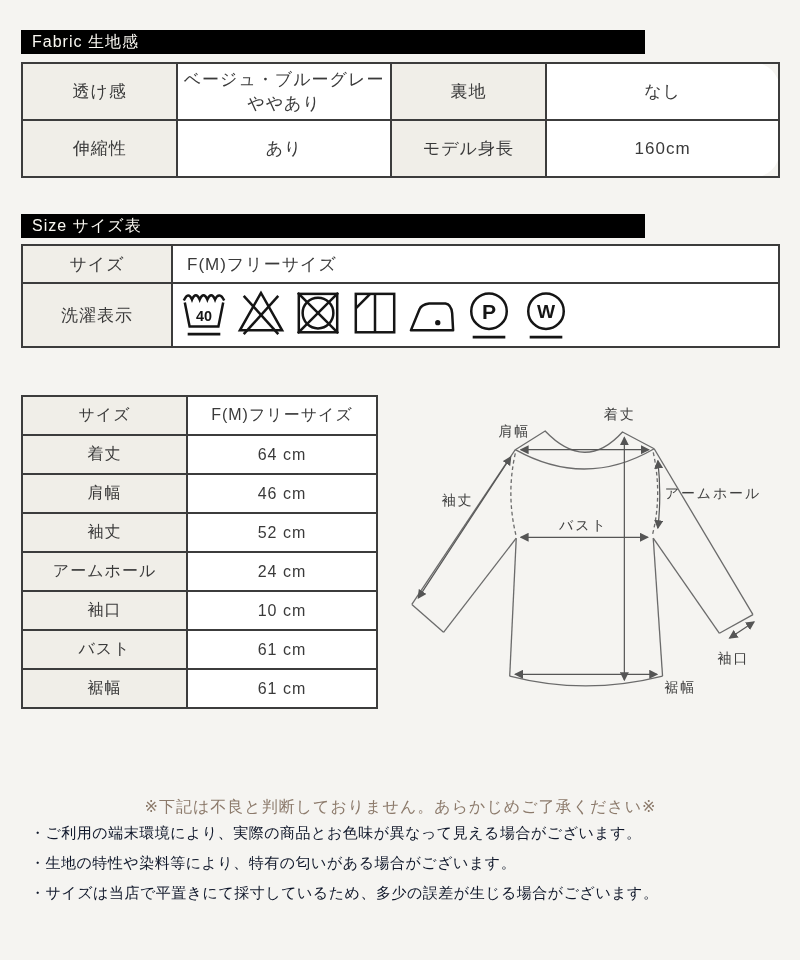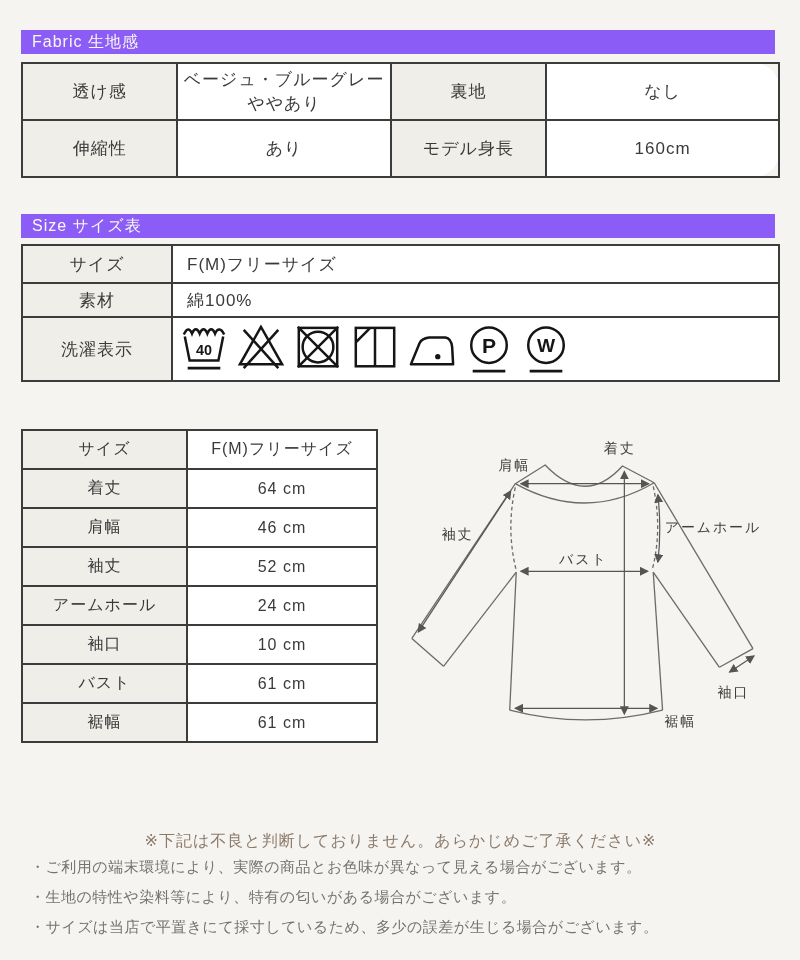--- a/index.html
+++ b/index.html
@@ -7,22 +7,22 @@
   body {
     background:#f5f4f1;
     font-family:"Liberation Sans","DejaVu Sans",sans-serif;
     color:#3a3a3a;
     overflow:hidden;
   }
   .page { padding:30px 20px 0 21px; }
 
   
   .section-bar {
-    width:754px; height:24px; line-height:24px;
-    background:#8b5cf6; color:#faf8f2;
+    width:624px; height:24px; line-height:24px;
+    background:#000000; color:#faf8f2;
     font-size:16px; letter-spacing:1px;
     padding-left:11px;
   }
 
   
   table { border-collapse:collapse; background:#ffffff; table-layout:fixed; }
   td {
     border:2px solid #3c3c3c;
     font-size:17px; color:#3a3a3a;
     text-align:center; vertical-align:middle;
@@ -63,21 +63,21 @@
     font-size:15px; fill:#3f3f3f; letter-spacing:2px;
     font-family:"Liberation Sans","DejaVu Sans",sans-serif;
   }
 
   .notes { margin-top:76px; }
   .note-headline {
     text-align:center; font-size:16px; color:#8c7a6b;
     letter-spacing:1px; 
   }
   .note-item {
-    font-size:15px; color:#737373;
+    font-size:15px; color:#0f172a;
     line-height:30px; padding-left:9px; letter-spacing:0.5px;
   }
 </style>
 </head>
 <body>
 
 <div class="page">
 
   <div class="section-bar">Fabric 生地感</div>
 
@@ -101,24 +101,20 @@
 
   <div class="gap-36"></div>
 
   <div class="section-bar">Size サイズ表</div>
 
   <table class="size-table">
     <tbody>
         <tr class="r1">
       <td class="lbl c1">サイズ</td>
       <td class="val">F(M)フリーサイズ</td>
-    </tr>
-    <tr class="r2">
-      <td class="lbl c1">素材</td>
-      <td class="val">綿100%</td>
     </tr>
     <tr class="r3">
       <td class="lbl c1">洗濯表示</td>
       <td class="care-cell">
         <div class="care-icons">
 
           <svg width="48" height="54" viewBox="0 0 50 56">
             <path d="M4,13 C7,6 10,6 12.5,12 C15,6 18,6 20.5,12 C23,6 26,6 28.5,12 C31,6 34,6 36.5,12 C39,6 43,6 46,13" fill="none" stroke="#151515" stroke-width="2.6"></path>
             <path d="M5,15 L10,40 L40,40 L45,15" fill="none" stroke="#151515" stroke-width="2.6"></path>
             <text x="25" y="34" text-anchor="middle" font-size="15" font-weight="bold" fill="#151515" letter-spacing="0" style="font-size:15px;fill:#151515;letter-spacing:0">40</text>

